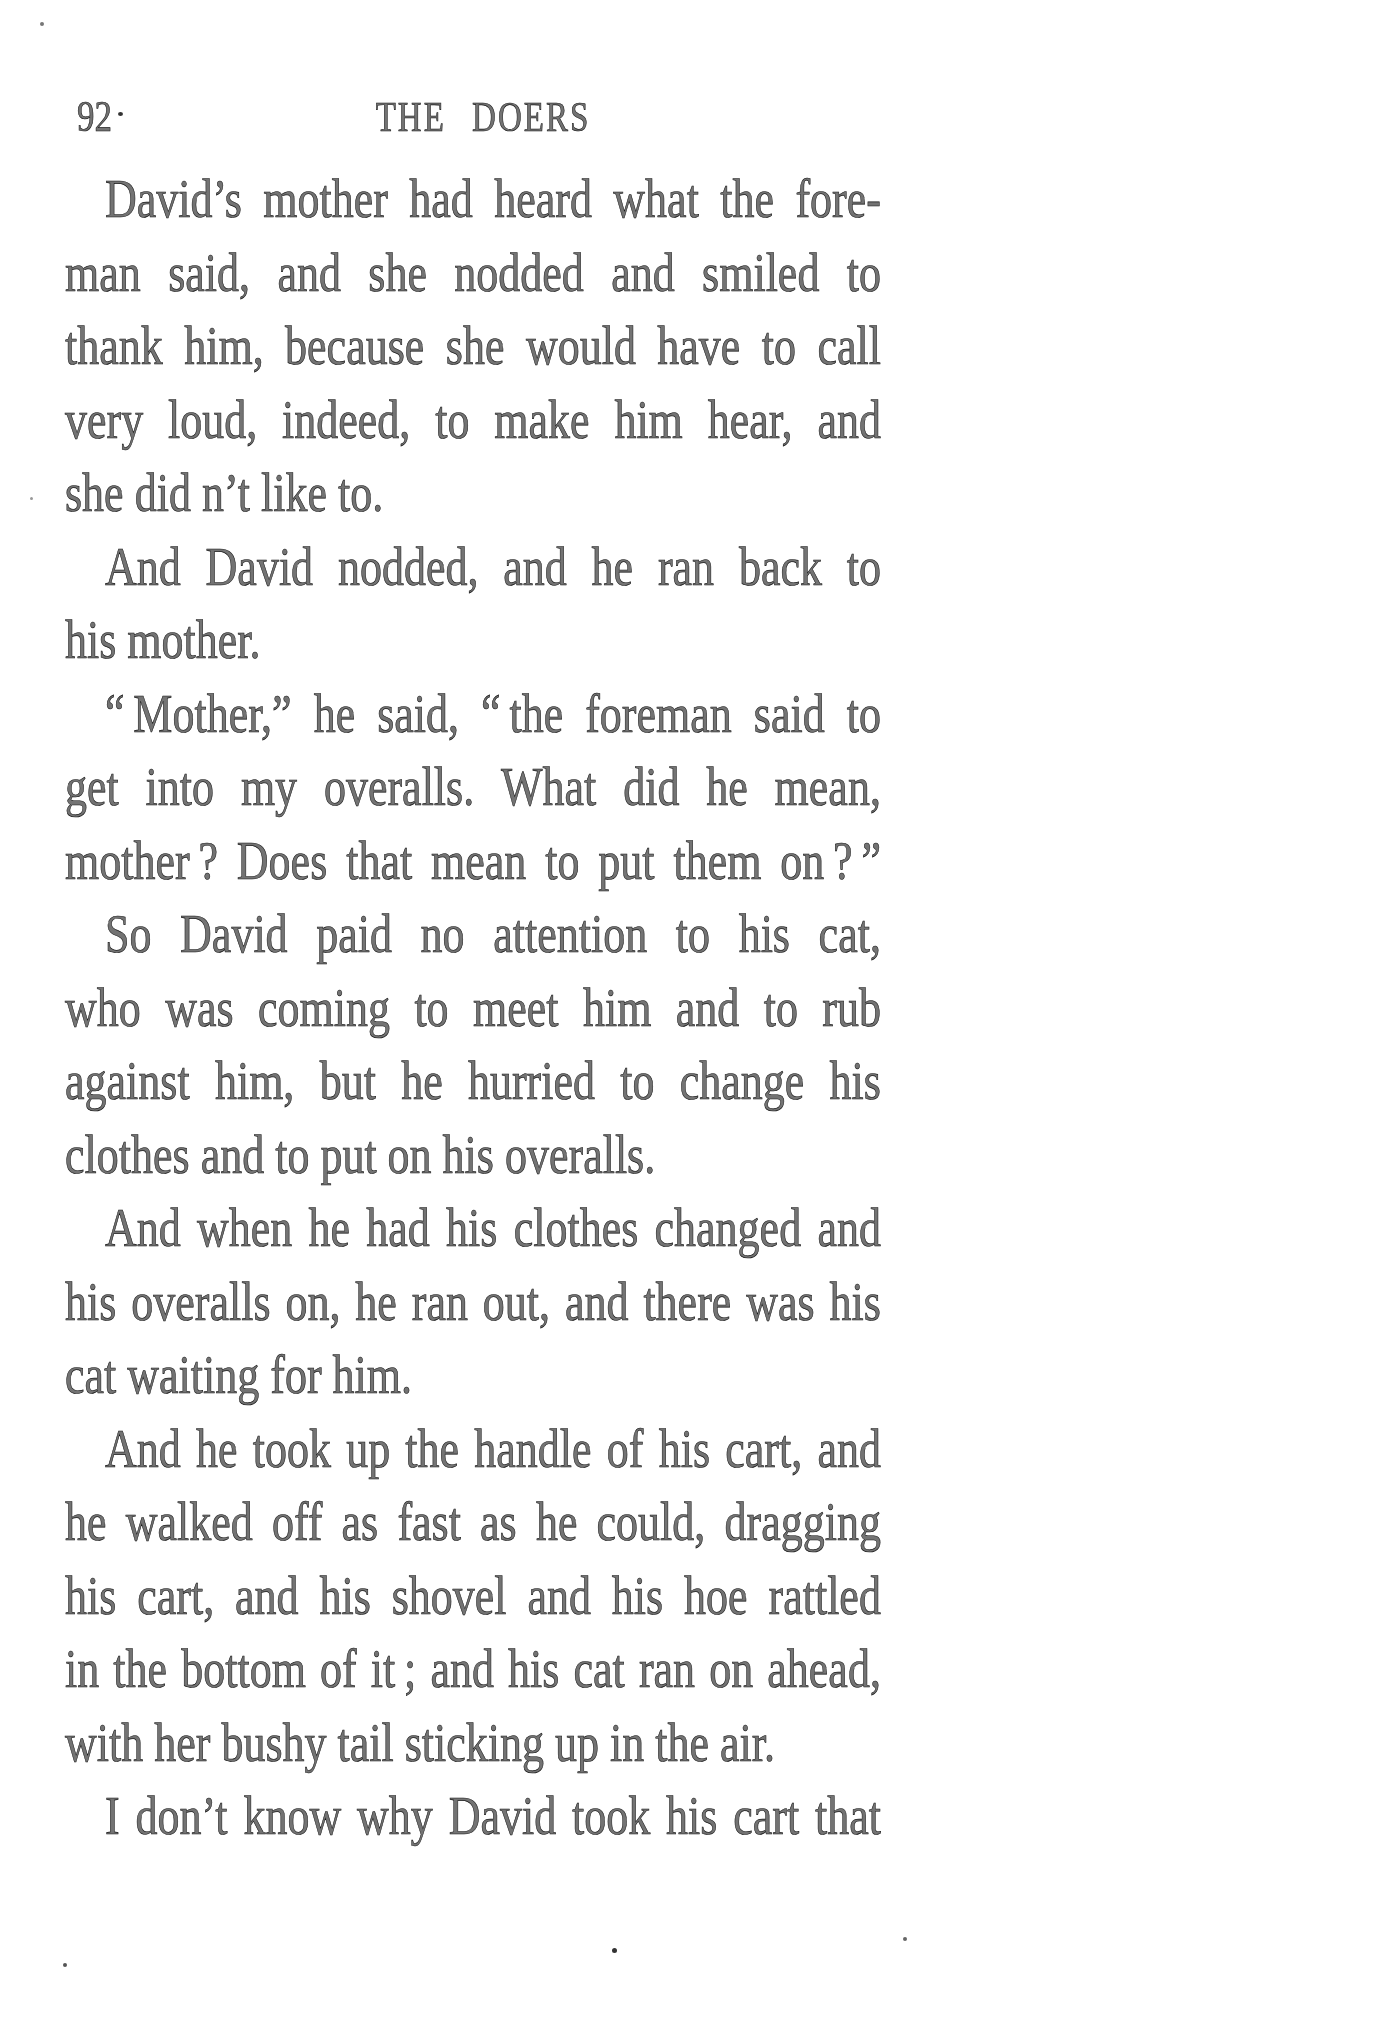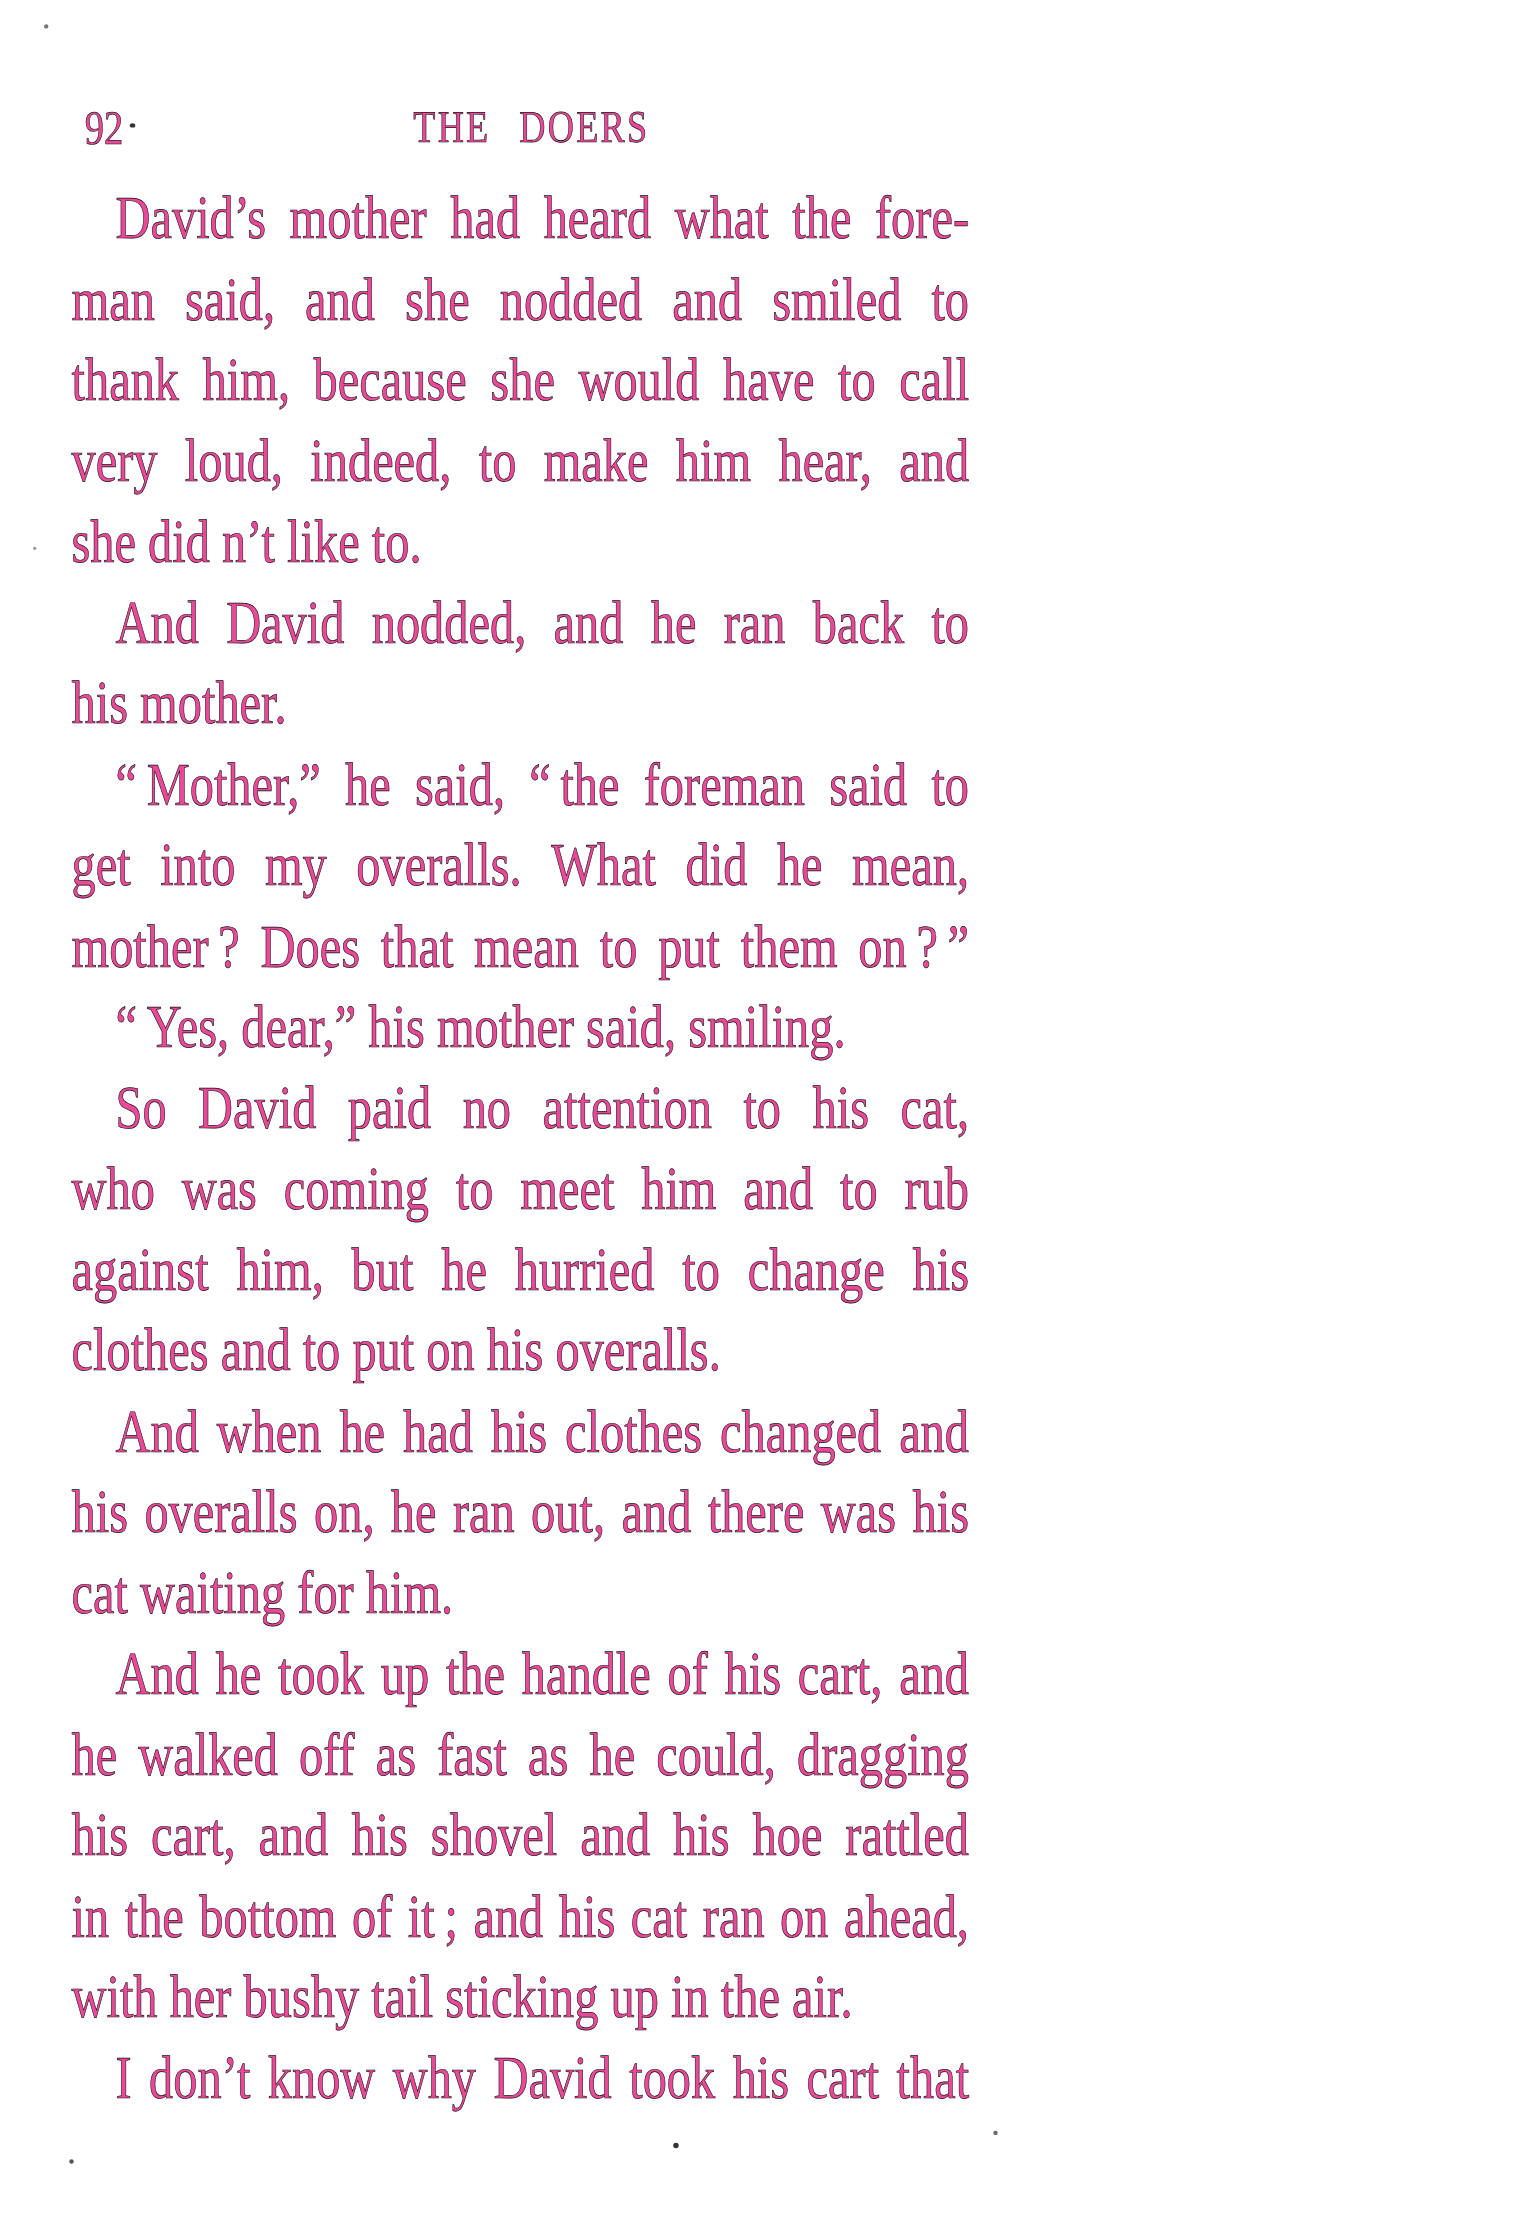--- a/index.html
+++ b/index.html
@@ -2,21 +2,21 @@
 <html><head>
 <meta charset="utf-8">
 <style>
   html,body{margin:0;padding:0;background:#ffffff;}
   .page{
     position:relative;
     width:1382px;height:2021px;
     background:#ffffff;
     overflow:hidden;
     font-family:"Liberation Serif","DejaVu Serif",serif;
-    color:#ec4899;
+    color:#737373;
   }
   .header{position:absolute;left:75px;top:94px;width:816px;height:46px;}
   .page-number{
     position:absolute;left:2px;top:0;
     font-size:35px;line-height:46px;
     transform:scaleY(1.25);transform-origin:50% 50%;
     -webkit-text-stroke:0.5px #121212;
   }
   .running-head{
     text-align:center;
@@ -127,23 +127,20 @@
           <span>Does</span>
           <span>that</span>
           <span>mean</span>
           <span>to</span>
           <span>put</span>
           <span>them</span>
           <span>on ? ”</span>
         </div>
       </div>
       <div>
-        <div class="line indent">“ Yes, dear,” his mother said, smiling.</div>
-      </div>
-      <div>
         <div class="line justify indent">
           <span>So</span>
           <span>David</span>
           <span>paid</span>
           <span>no</span>
           <span>attention</span>
           <span>to</span>
           <span>his</span>
           <span>cat,</span>
         </div>

